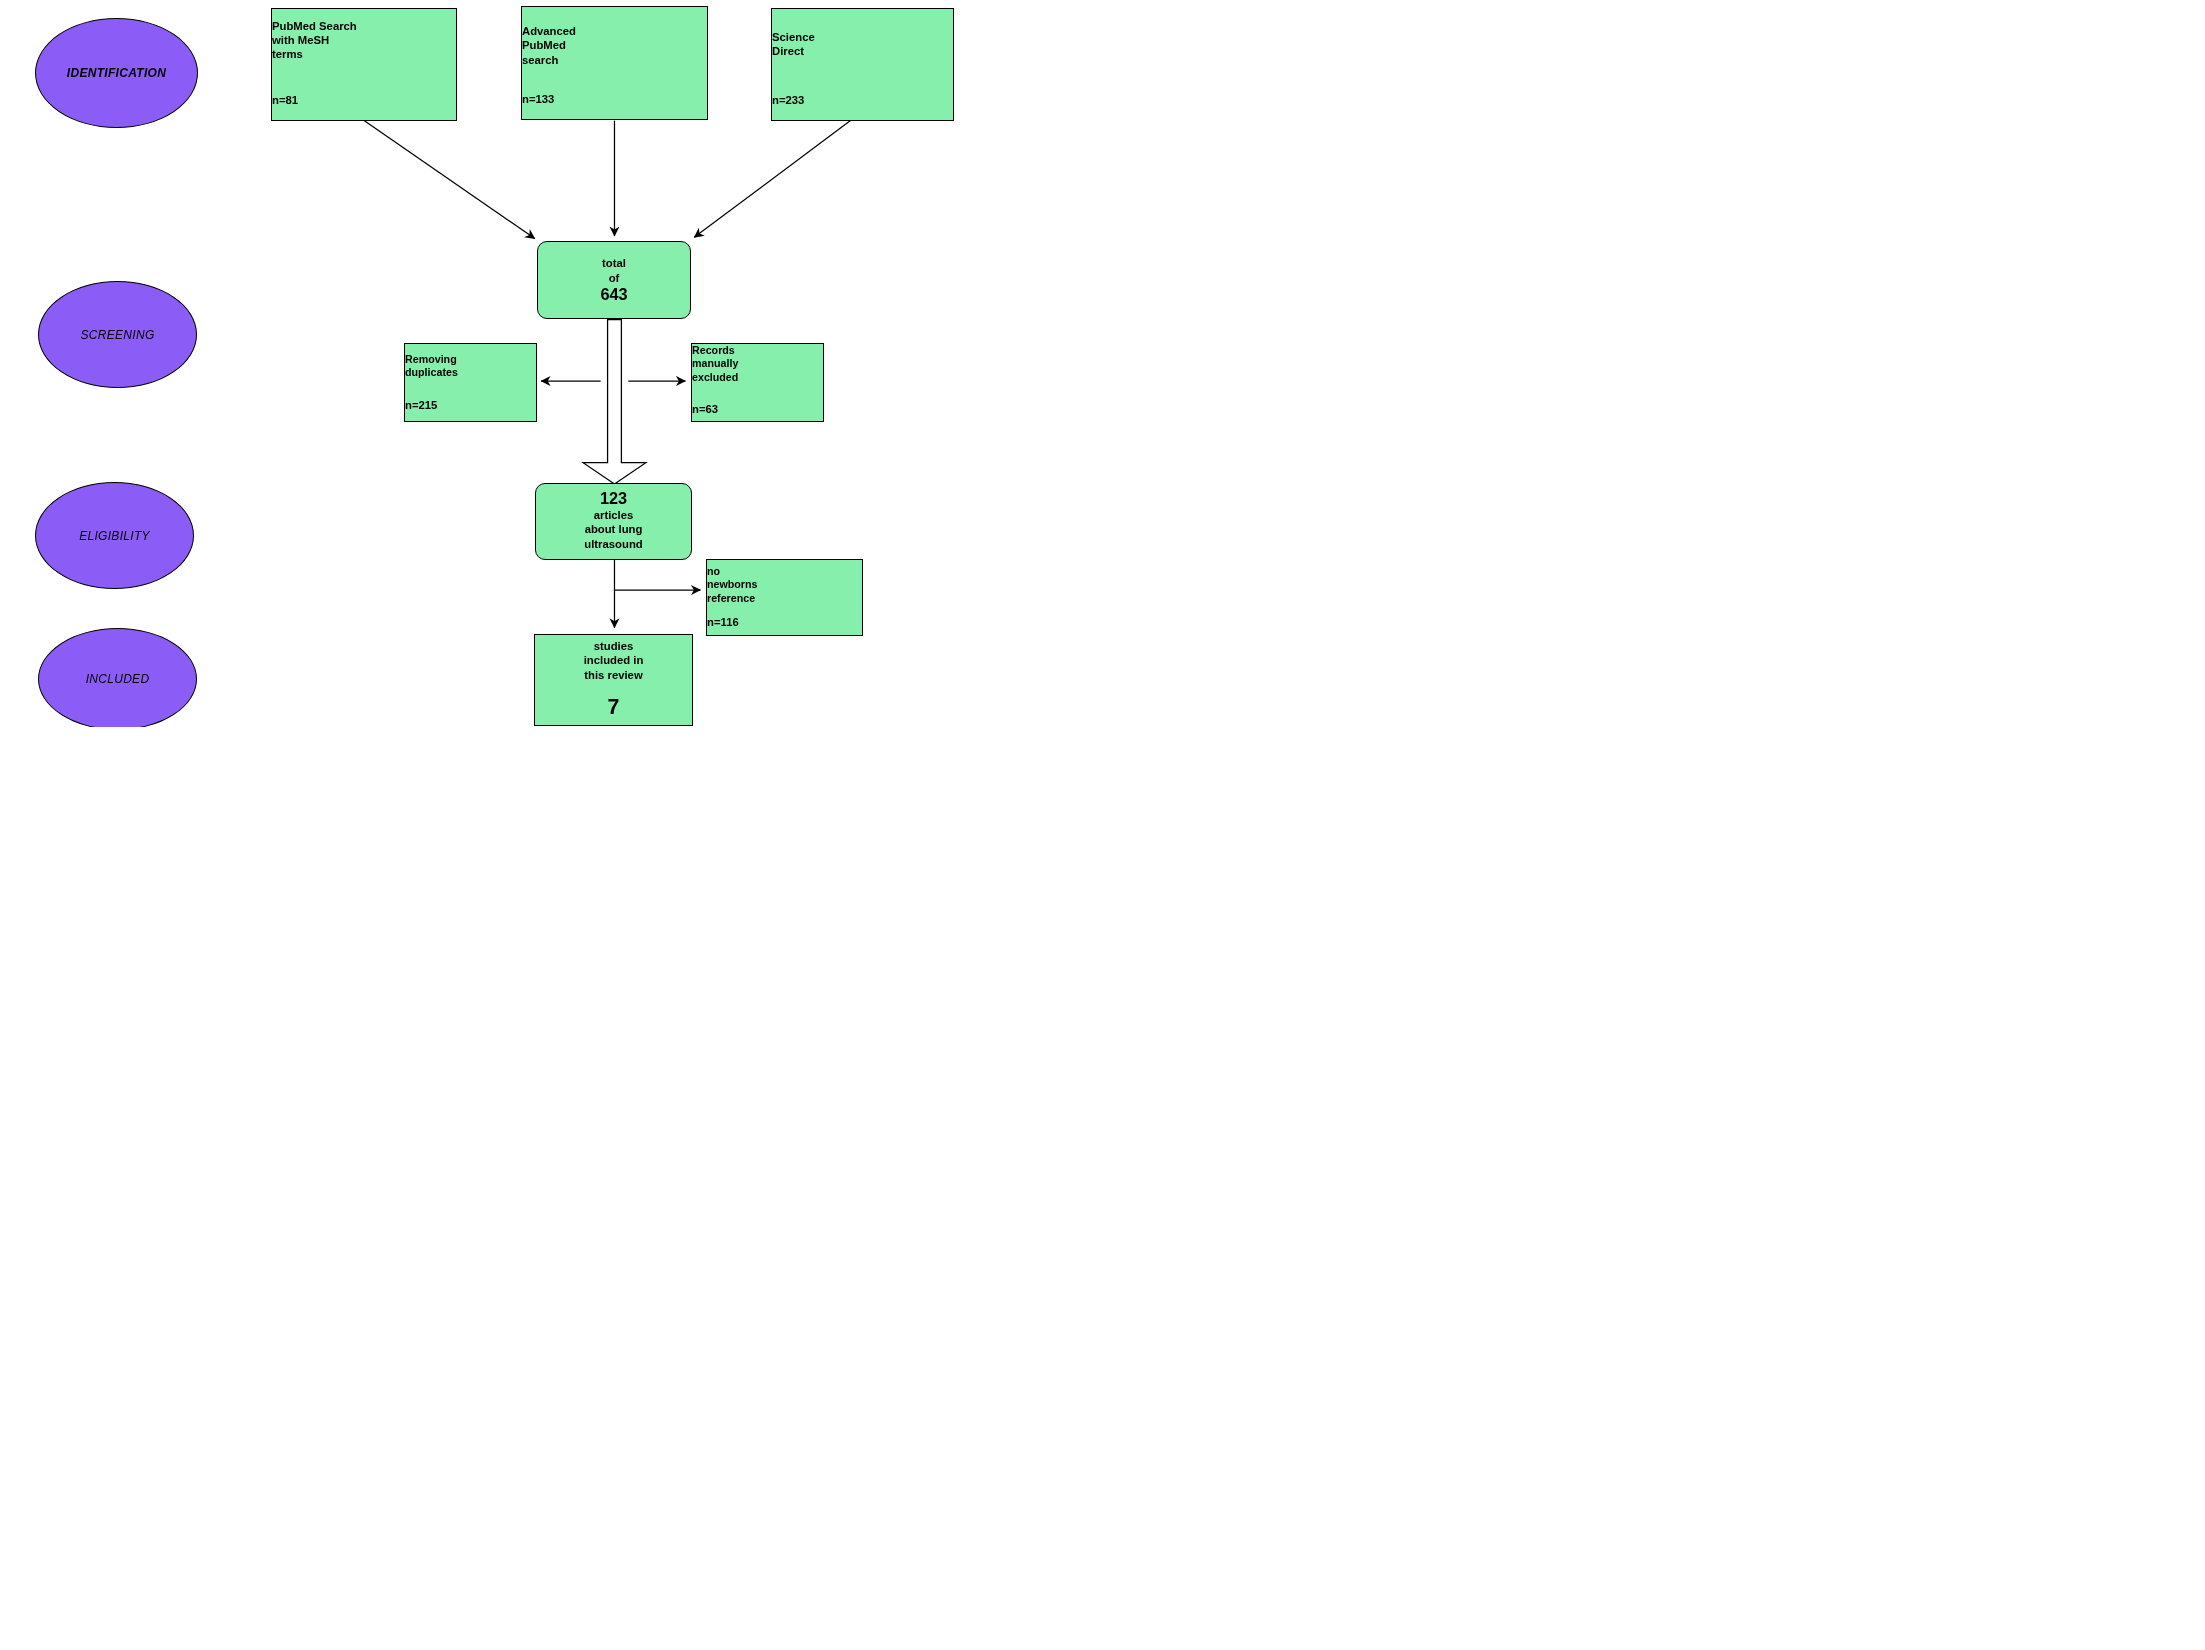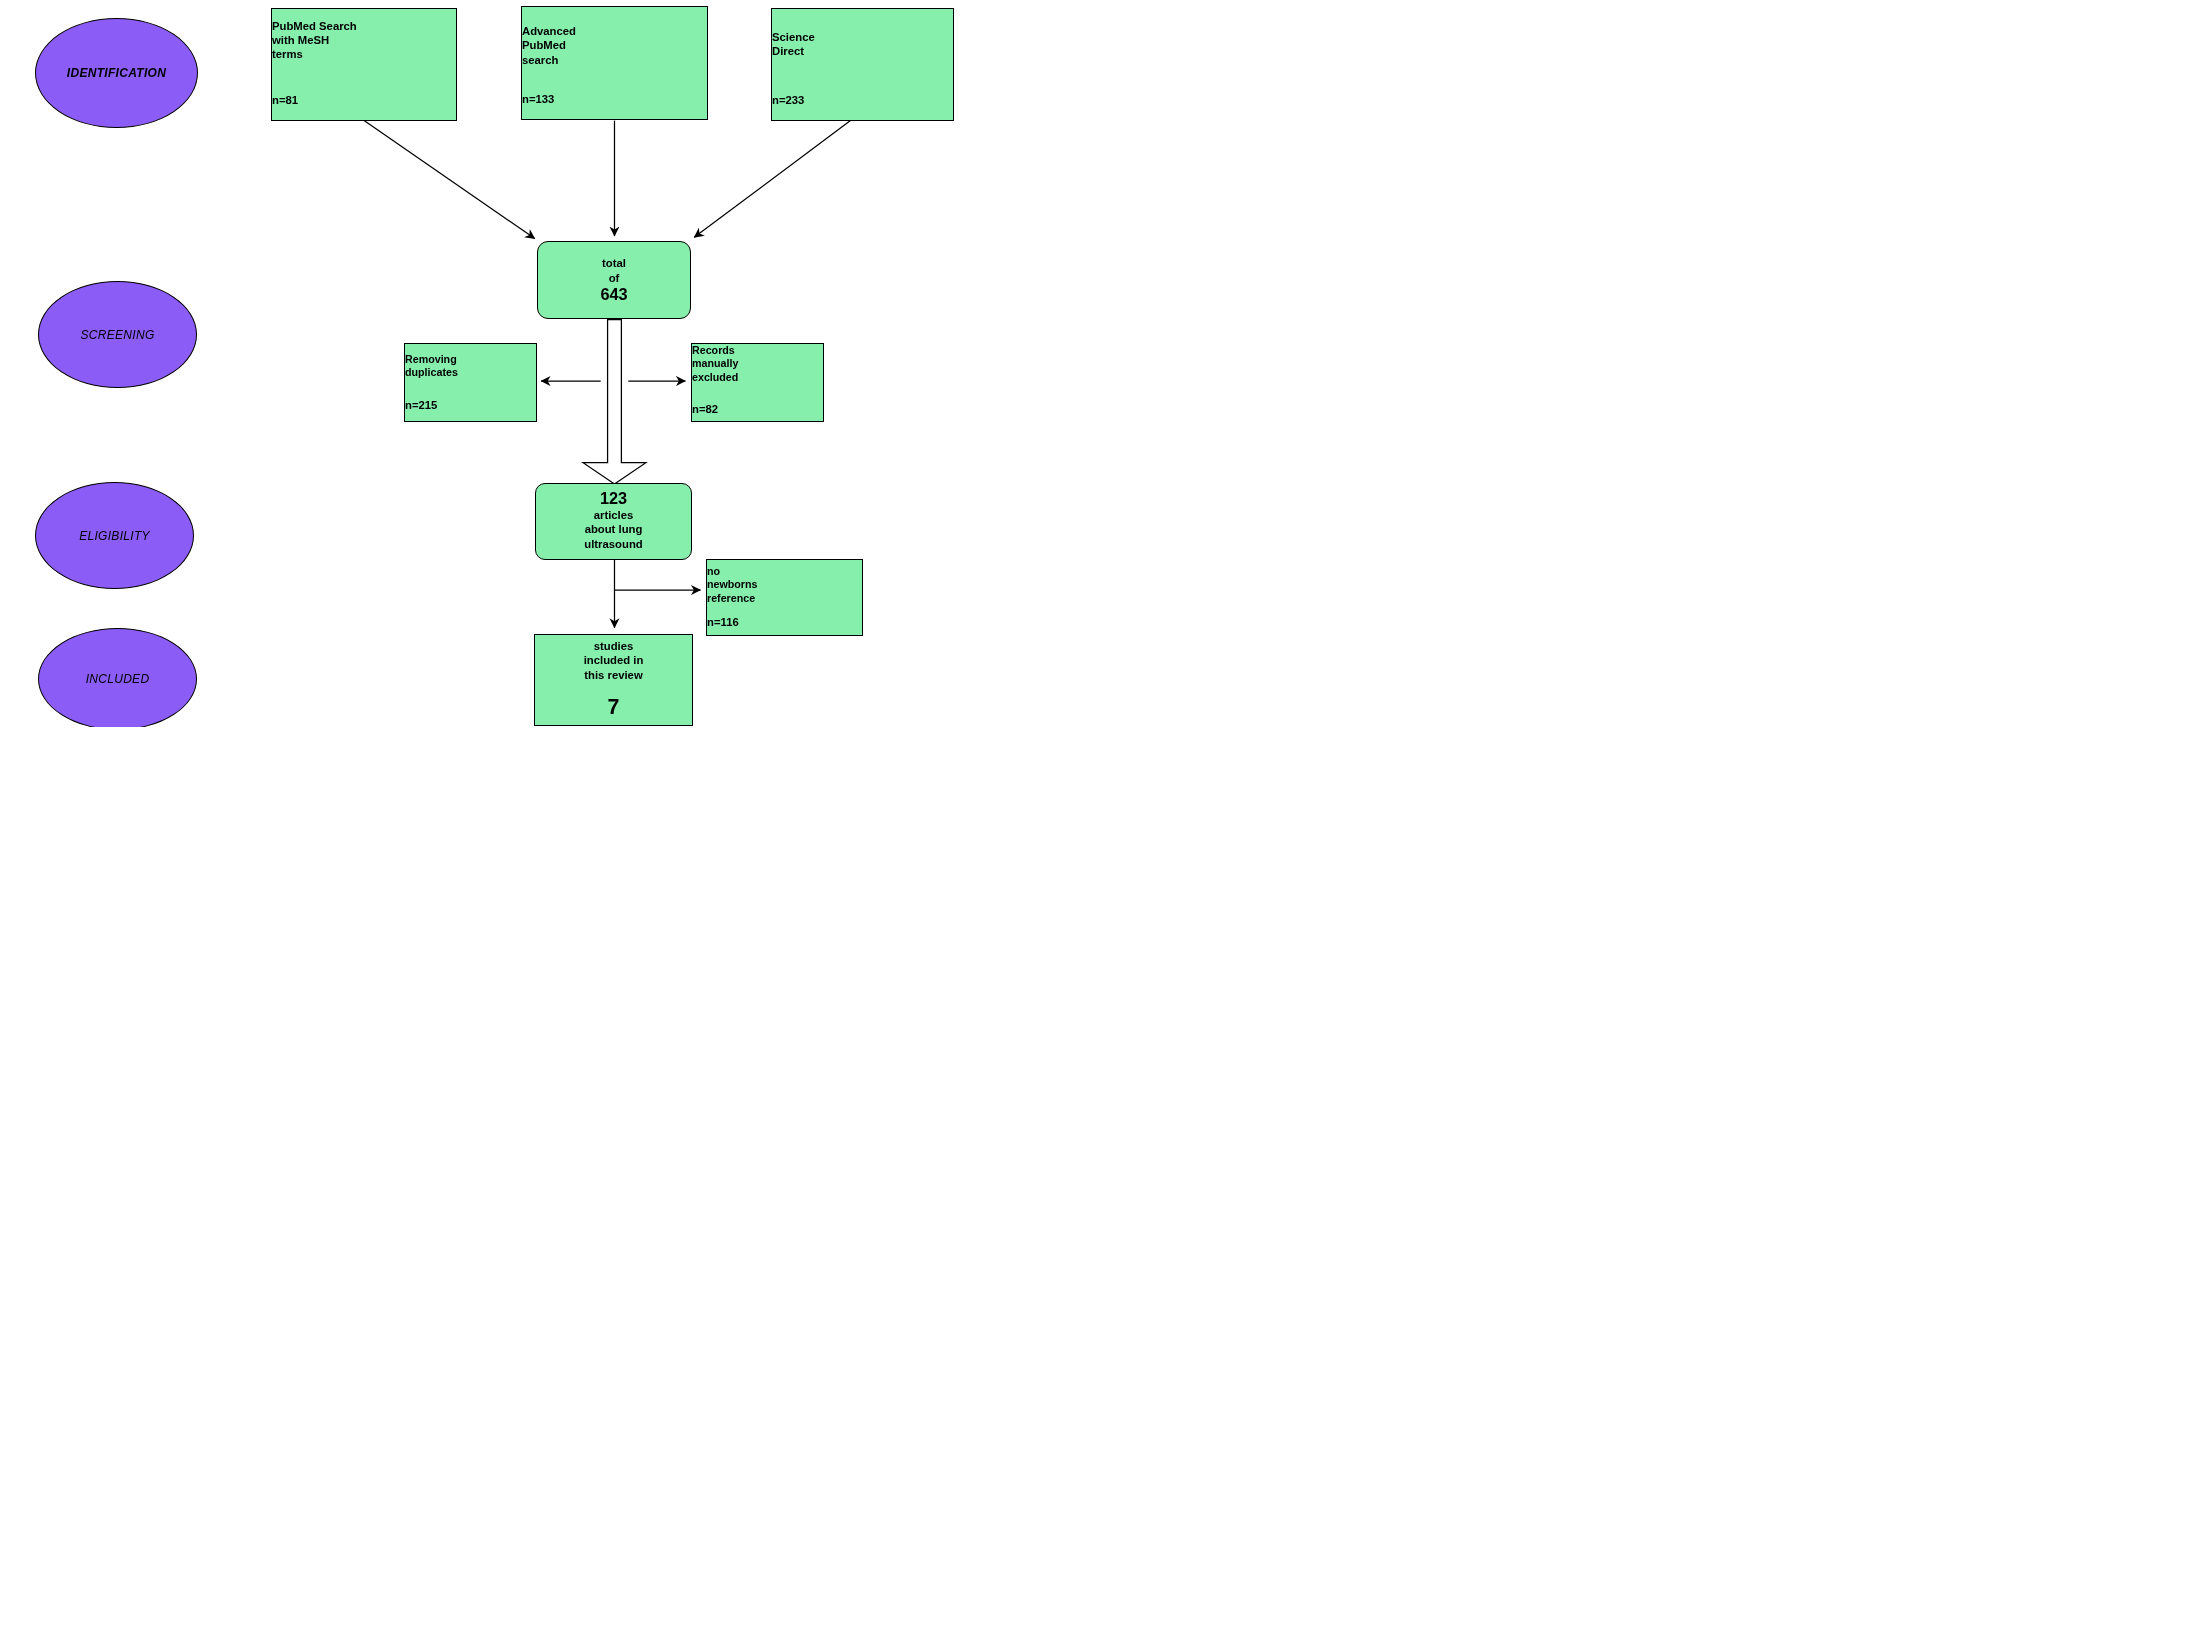--- a/index.html
+++ b/index.html
@@ -124,37 +124,37 @@
     <div class="box-line">search</div>
     <div class="count count-abs" style="bottom:14px;">n=133</div>
   </div>
 
   <div class="box pt3" style="left:771px; top:7.5px; width:183px; height:113px;">
     <div class="box-line">Science</div>
     <div class="box-line">Direct</div>
     <div class="count count-abs" style="bottom:14px;">n=233</div>
   </div>
 
-  <div class="box rounded total-box" style="left:537px; top:241px; width:154px; height:78px;border-radius:11px;">
+  <div class="box rounded total-box" style="left:537px; top:241px; width:154px; height:78px;">
     <div class="box-line">total</div>
     <div class="box-line">of</div>
     <div class="big-num">643</div>
   </div>
 
   <div class="box" style="left:404px; top:343px; width:133px; height:79px; padding-top:8.8px;">
     <div class="box-line-sm">Removing</div>
     <div class="box-line-sm">duplicates</div>
     <div class="count count-abs" style="bottom:10px;">n=215</div>
   </div>
 
   <div class="box" style="left:691px; top:343px; width:133px; height:79px; ">
     <div class="box-line-sm">Records</div>
     <div class="box-line-sm">manually</div>
     <div class="box-line-sm">excluded</div>
-    <div class="count count-abs" style="bottom:6.3px;">n=82</div>
+    <div class="count count-abs" style="bottom:6.3px;">n=63</div>
   </div>
 
   <div class="box rounded elig-box" style="left:535px; top:483px; width:157px; height:77px;">
     <div class="big-num">123</div>
     <div class="box-line">articles</div>
     <div class="box-line">about lung</div>
     <div class="box-line">ultrasound</div>
   </div>
 
   <div class="box" style="left:706px; top:559px; width:157px; height:77px; padding-top:5px; border-width:1.3px;">

